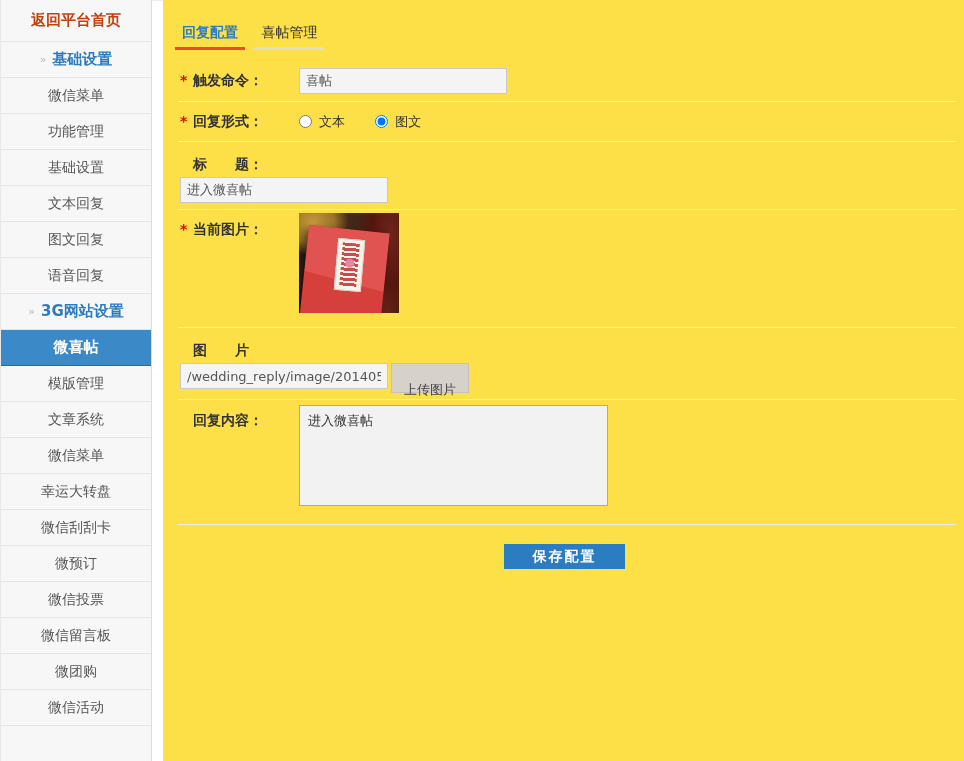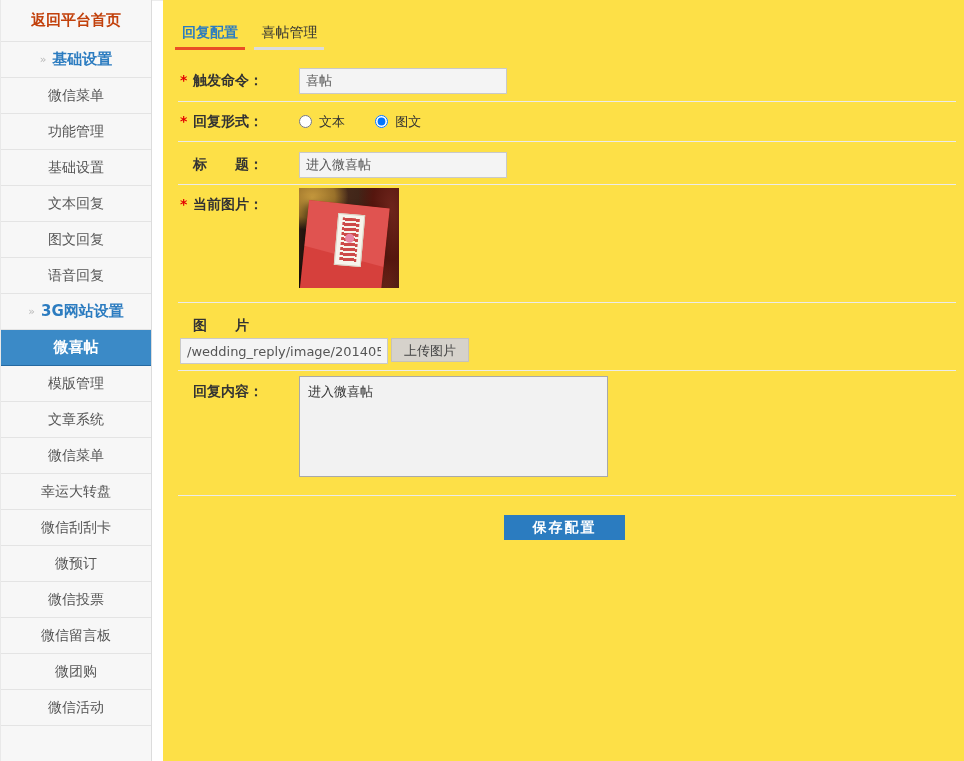--- a/index.html
+++ b/index.html
@@ -30,33 +30,33 @@
   .form { margin-left:15px; width:778px; margin-top:1px; }
   .row { display:flex; border-bottom:1px solid #ebebeb; padding:0 0 0 2px; }
   .f-label { width:119px; display:flex; font-size:14px; font-weight:bold; color:#333; flex-shrink:0; }
   .star { width:13px; color:#e30000; font-size:14px; }
   .field { flex:1; }
 
   .row-trigger  { padding-top:17px; padding-bottom:7px; }
   .row-trigger .f-label, .row-title .f-label, .row-image .f-label { line-height:25px; }
   .row-radio    { padding-top:9px;  padding-bottom:9px; }
   .row-radio .f-label { line-height:21px; }
-  .row-title    { padding-top:10px; padding-bottom:6px; }
+  .row-title    { padding-top:10px; padding-bottom:6px;flex-direction:column; }
   .row-photo    { padding-top:3px;  padding-bottom:14px; }
   .row-photo .f-label { padding-top:8px; }
   .row-image    { padding-top:10px; padding-bottom:6px;flex-direction:column; }
   .row-content  { padding-top:5px;  padding-bottom:14px; }
   .row-content .f-label { padding-top:7px; }
 
   input.txt { width:208px; height:25px; background:#f4f4f4; border:1px solid #c9c9c9;
               font-size:13px; color:#555; padding:12px 6px; font-family:inherit; }
   .radio-group { font-size:13px; color:#333; line-height:21px; }
   .radio-group label { margin-right:26px; cursor:pointer; }
   .radio-group input { vertical-align:-2px; margin-right:7px; cursor:pointer; }
-  .upload-btn { display:inline-block; height:24px; line-height:24px; padding:0 12px; margin-left:3px;
+  .upload-btn { display:inline-block; height:24px; line-height:24px; padding:14px 12px; margin-left:3px;
               background:#d6d2cb; border:1px solid #c6c2ba; color:#444; font-size:13px; cursor:pointer;
               vertical-align:top; }
   textarea.area { width:309px; height:101px; background:#f2f2f2; border:1px solid #a9a9a9; resize:none;
               font-size:13px; color:#333; padding:6px 8px; font-family:inherit; }
   .save-row { padding:19px 0 0 326px; }
   .save-btn { width:121px; height:25px; background:#2b7cc0; border:none; color:#fff; font-weight:bold;
               font-size:14px; letter-spacing:2px; cursor:pointer; font-family:inherit; }
 
   
   .photo { width:100px; height:100px; position:relative; overflow:hidden;

